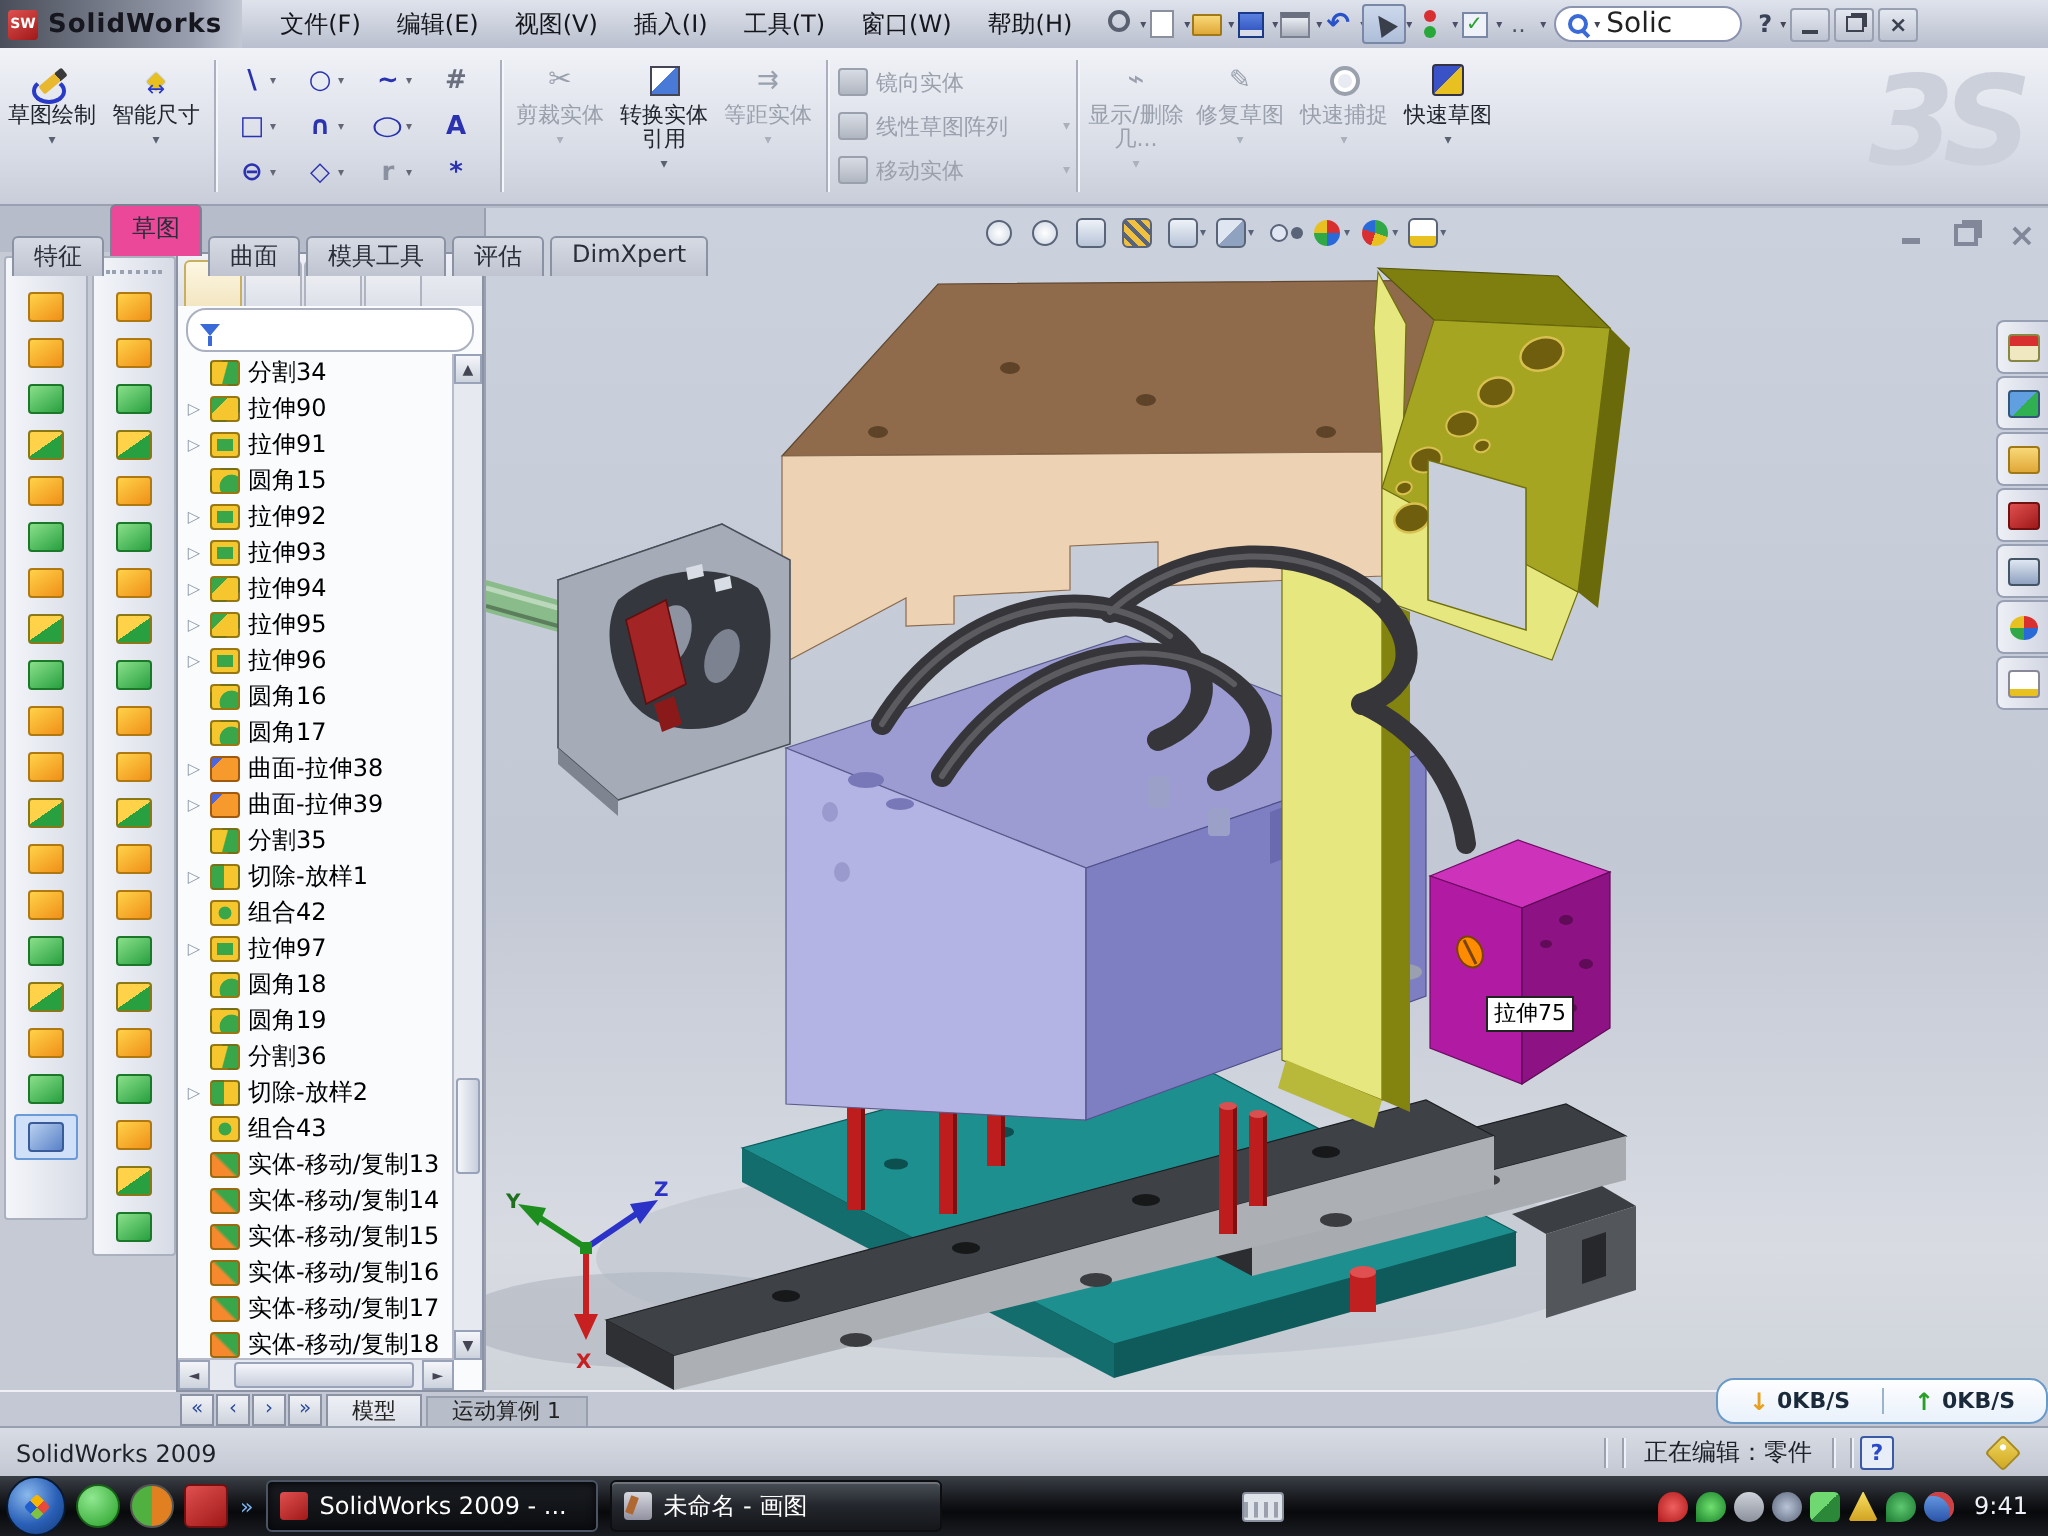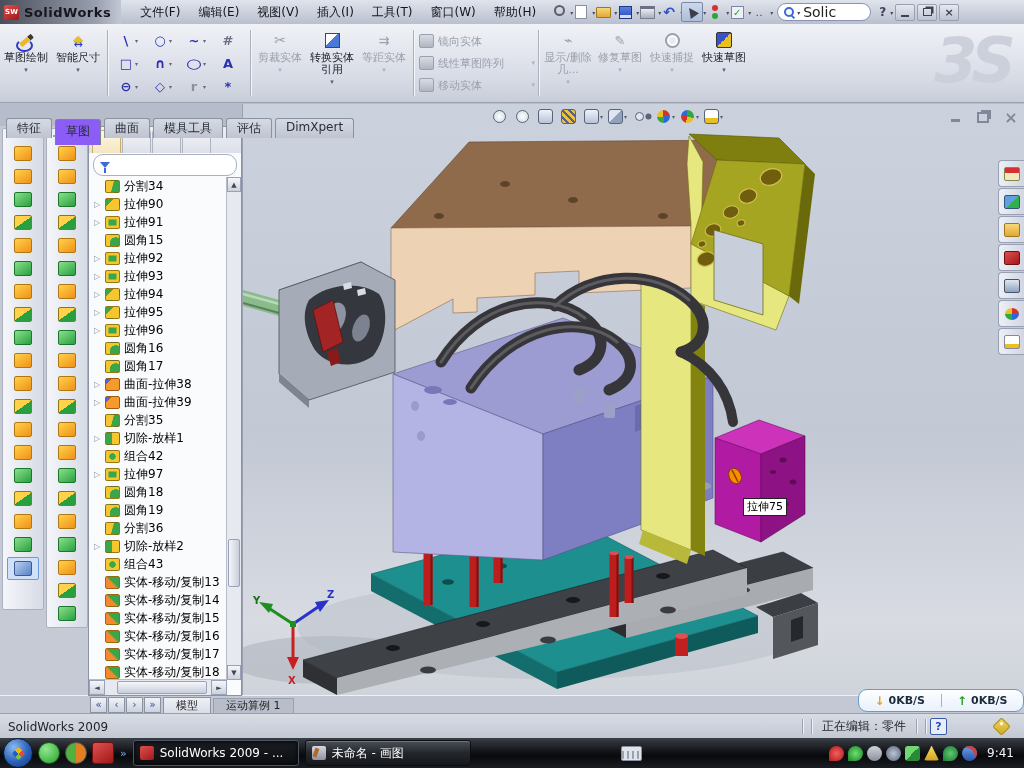--- a/index.html
+++ b/index.html
@@ -85,21 +85,21 @@
   .stackrow{display:flex;align-items:center;height:21px;gap:4px;}
   .stackrow .sicon{width:13px;height:12px;background:linear-gradient(#d8dce4,#b0b6c0);border:1px solid #9aa0ac;border-radius:2px;flex:none;margin-left:2px;}
   .stackrow .slabel{font-size:11px;color:#9aa0ac;white-space:nowrap;overflow:hidden;flex:1;}
   .stackrow .srcaret{font-size:7px;color:#aab0bc;visibility:hidden;}
   .stackrow .srcaret.show{visibility:visible;}
   
   #tabband{position:absolute;left:0;top:102px;width:1024px;height:24px;background:#b6bcc9;z-index:2;}
   #tabrow{position:absolute;left:6px;top:102px;height:24px;display:flex;gap:3px;z-index:16;}
   .rtab{height:18px;margin-top:16px;padding:1px 10px 0;font-size:12px;color:#2a2e3a;
     background:linear-gradient(#d6dae3,#bfc4d1);border:1px solid #8a92a4;border-bottom:none;border-radius:3px 3px 0 0;}
-  .rtab.active{background:#8b5cf6;height:22px;margin-top:17px;padding-top:3px;border-color:#7a8294;}
+  .rtab.active{background:#ec4899;height:22px;margin-top:0;padding-top:3px;border-color:#7a8294;}
   
   .ltb{position:absolute;width:40px;z-index:5;background:linear-gradient(90deg,#f4f6fa,#d7dbe5);
     border:1px solid #aab0be;border-radius:2px;padding-top:6px;}
   #ltb1{left:2px;top:128px;height:474px;}
   #ltb2{left:46px;top:128px;height:492px;}
   .ltb::before{content:"";display:block;height:3px;margin:0 6px 3px;border-top:2px dotted #9aa2b2;}
   .ltbi{width:30px;height:21px;margin:2px auto;display:flex;align-items:center;justify-content:center;border-radius:2px;}
   .ltbi::before{content:"";width:16px;height:13px;border-radius:2px;border:1px solid #b07810;
     background:linear-gradient(145deg,#ffd24a,#f09018);}
   .ltbi:nth-child(3n)::before{background:linear-gradient(145deg,#8ae08a,#28a040);border-color:#1a7828;}

